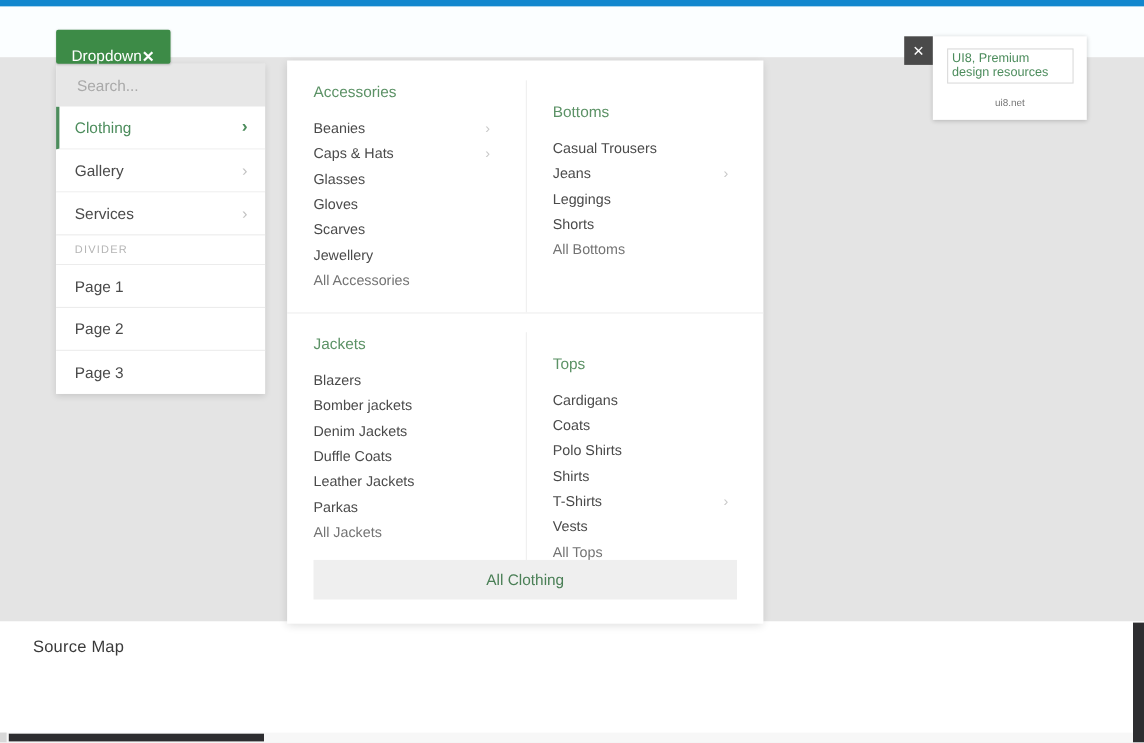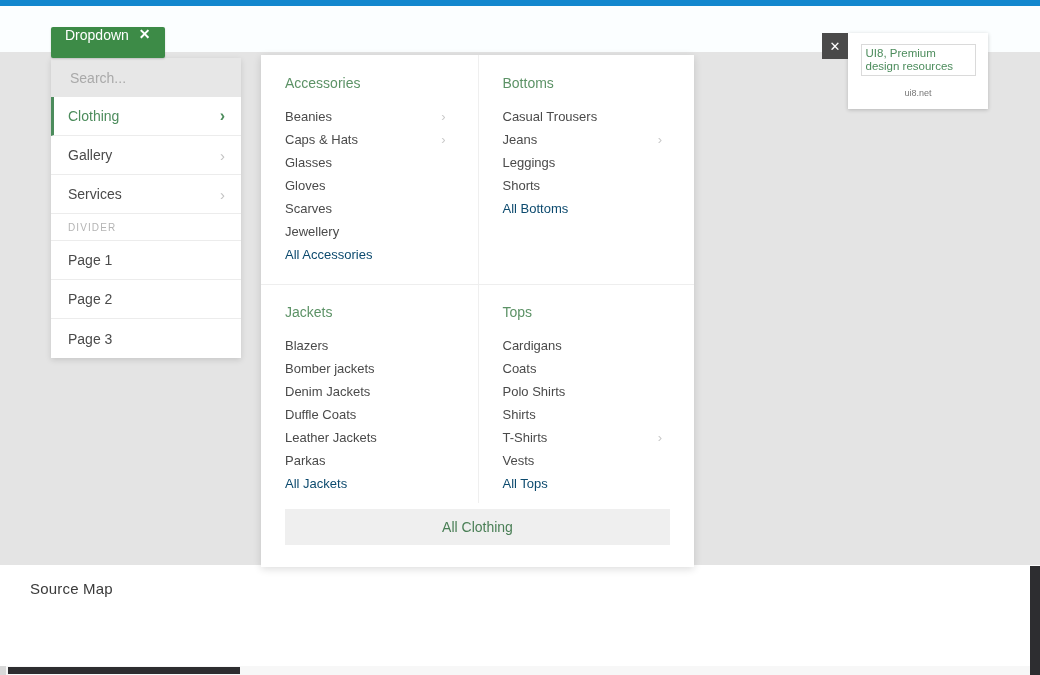--- a/index.html
+++ b/index.html
@@ -89,22 +89,21 @@
   
   .dd-button {
     position: absolute;
     left: 51px; top: 27px;
     height: 31px;
     padding: 0 14px;
     background: #3d8b47;
     color: #ffffff;
     font-size: 14px;
     display: flex;
-    align-items: flex-start;
-    gap: 10px;
+    align-items: flex-end;
     border-radius: 2px;
     box-shadow: 0 1px 2px rgba(0,0,0,.18);
     z-index: 40;
     cursor: pointer;
     user-select: none;
   }
   .dd-button .x-glyph { font-size: 14px; line-height: 1; font-weight: 700; }
 
   
   .nav-panel {
@@ -187,21 +186,21 @@
   .mega-grid {
     position: relative;
     display: grid;
     grid-template-columns: 1fr 1fr;
     grid-template-rows: 229px auto;
   }
   .mega-col {
     padding: 20px 24px 8px 24px;
     box-sizing: border-box;
   }
-  .mega-col.right { border-left: 1px solid #efefef; }
+  .mega-col.right { border-left: 1px solid #efefef; margin-top: 18px; }
   .row-sep {
     position: absolute;
     left: 0; top: 229px;
     width: 433px;
     height: 1px;
     background: #eeeeee;
   }
   .col-title {
     font-size: 14px;
     color: #5c9266;
@@ -210,21 +209,21 @@
   .col-link {
     display: flex;
     align-items: center;
     justify-content: space-between;
     font-size: 13px;
     color: #4a4a4a;
     padding: 3px 0;
     cursor: pointer;
     line-height: 17px;
   }
-  .col-link.all { color: #0c4a6e; align-items: flex-end; }
+  .col-link.all { color: #737373; align-items: flex-end; }
   .col-link .chev-sm {
     font-size: 13px;
     color: #c9c9c9;
     padding-right: 8px;
   }
   .all-clothing-wrap {
     position: absolute;
     left: 0; bottom: 0;
     width: 433px;
     padding: 0 24px 22px 24px;

